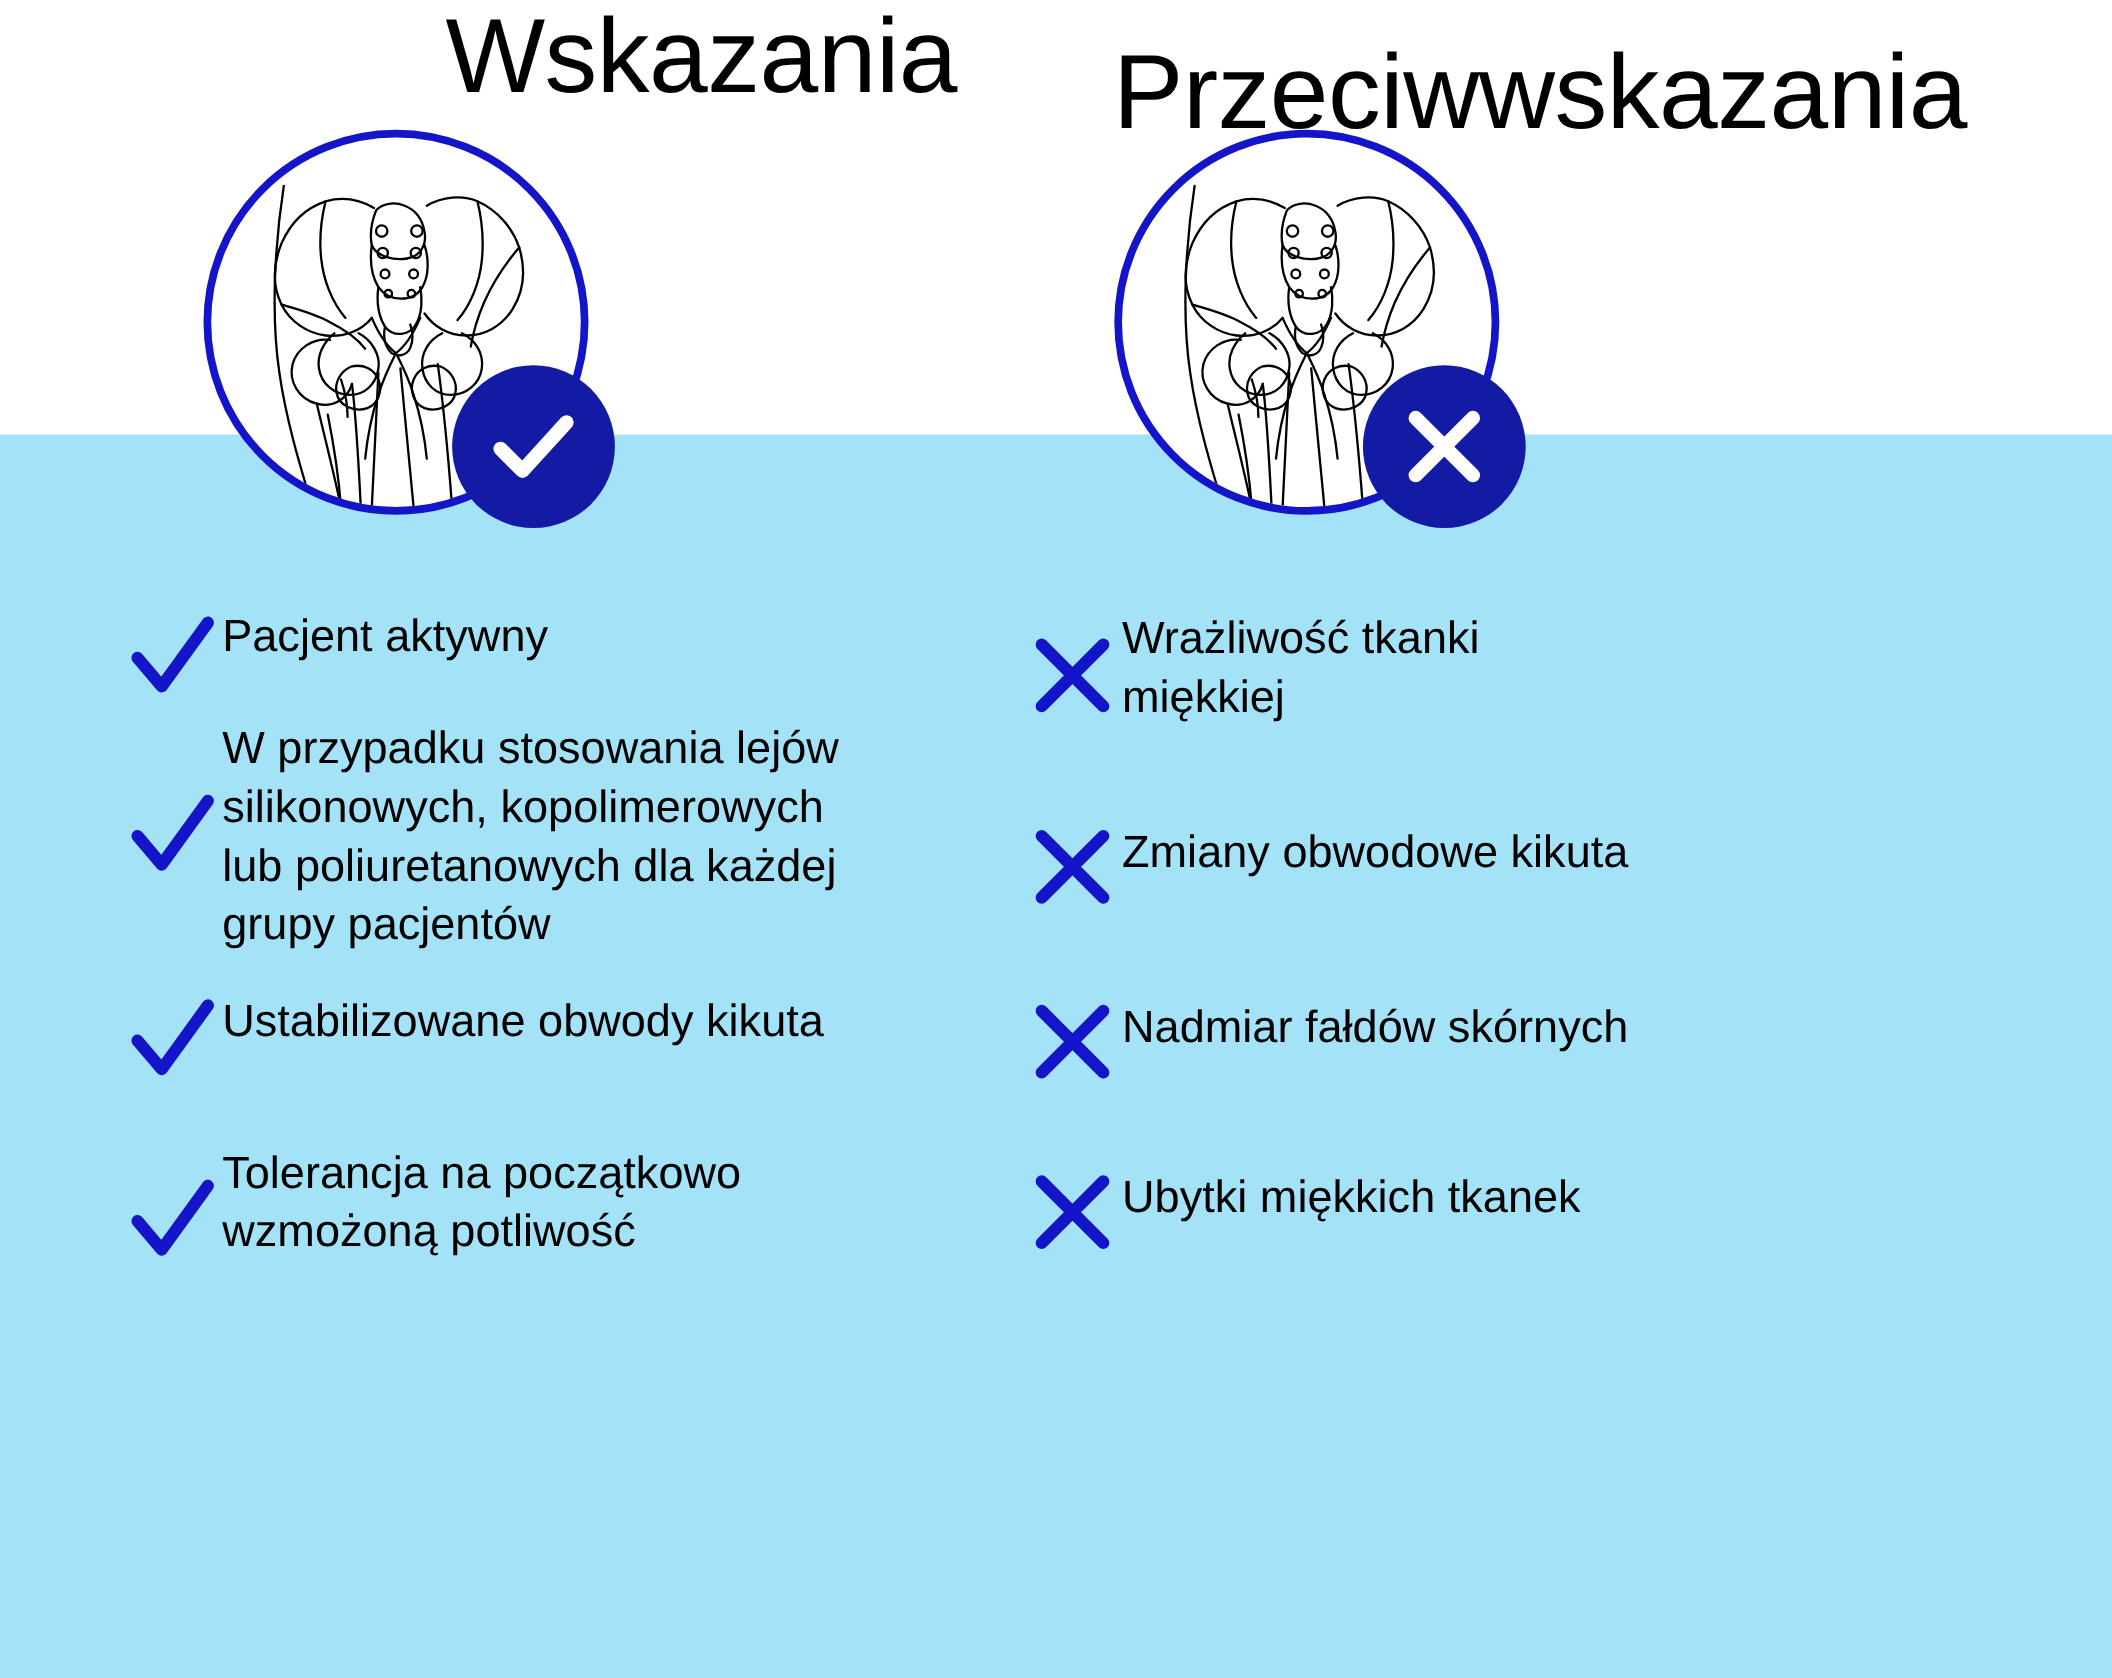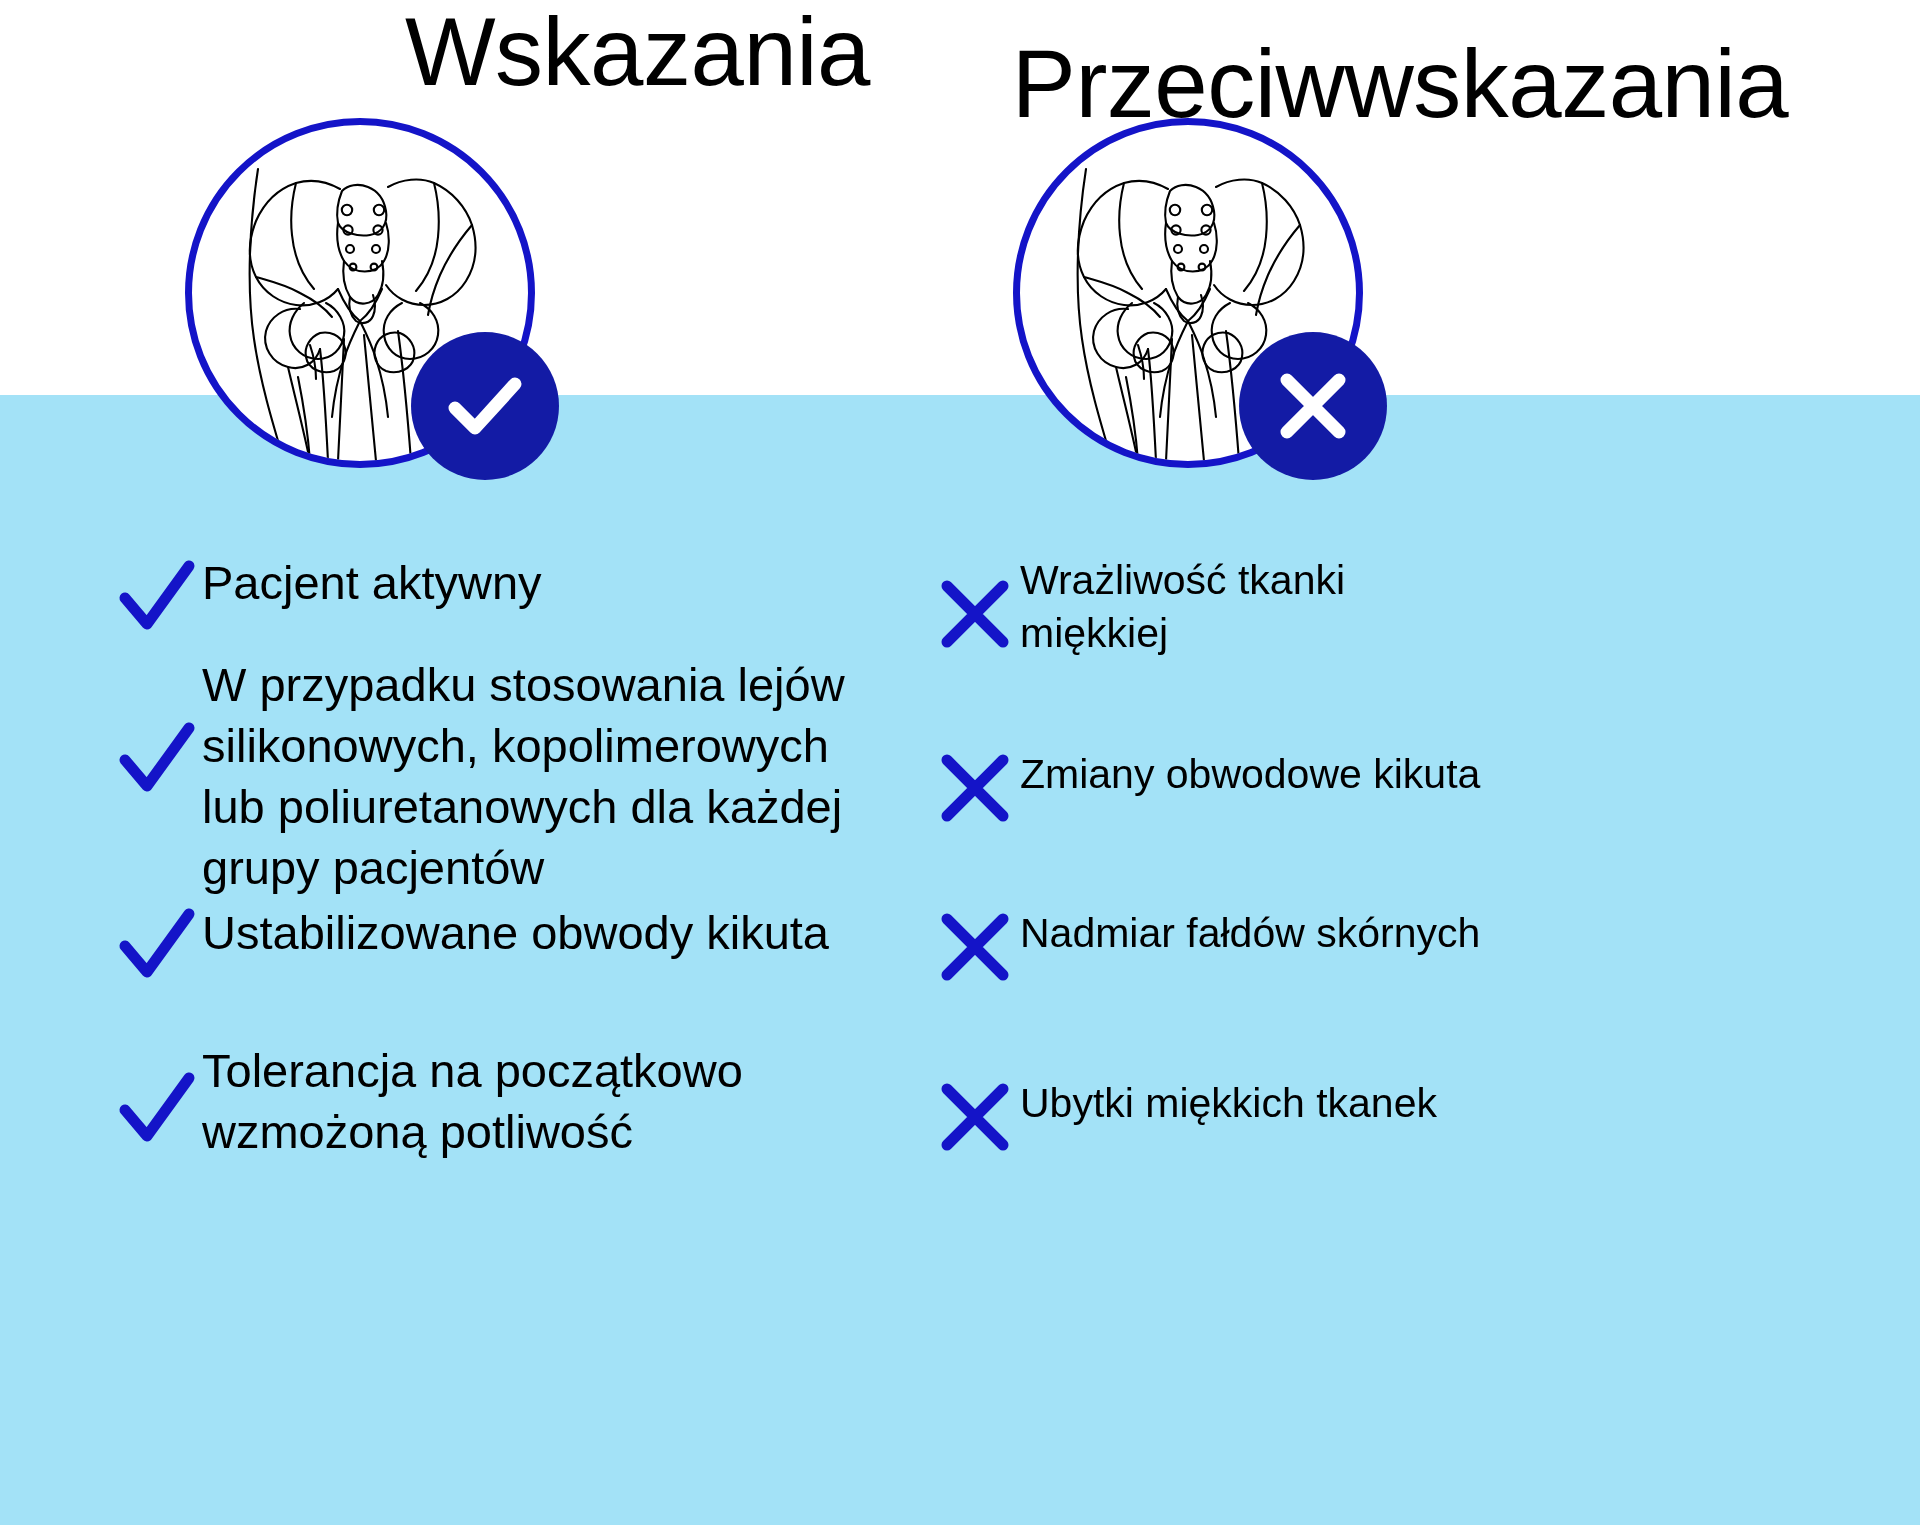--- a/index.html
+++ b/index.html
@@ -103,34 +103,34 @@
   }
   .mark svg { display: block; }
 
   .bullet-text {
     color: #000000;
     font-size: 41px;
     line-height: 1.30;
     white-space: pre-line;
     padding-top: 2px;
   }
-  #list-left .bullet-text  { font-size: 47px; }
+  #list-left .bullet-text  { font-size: 41px; }
   #list-right .bullet-text { font-size: 41px; }
 
   
   #l-row-0 { top: 20px;  }
   #l-row-1 { top: 122px; }
   #l-row-2 { top: 370px; }
   #l-row-3 { top: 508px; }
 
   
   #r-row-0 { top: 22px;  }
   #r-row-1 { top: 216px; }
   #r-row-2 { top: 375px; }
-  #r-row-3 { top: 545px; }
+  #r-row-3 { top: 530px; }
 
   #l-row-0 .mark { padding-top: 6px; }
   #l-row-1 .mark { padding-top: 66px; }
   #l-row-2 .mark { padding-top: 4px; }
   #l-row-3 .mark { padding-top: 30px; }
   #r-row-0 .mark { padding-top: 22px; }
   #r-row-1 .mark { padding-top: 2px; }
   #r-row-2 .mark { padding-top: 2px; }
   #r-row-3 .mark { padding-top: 2px; }
 </style>

